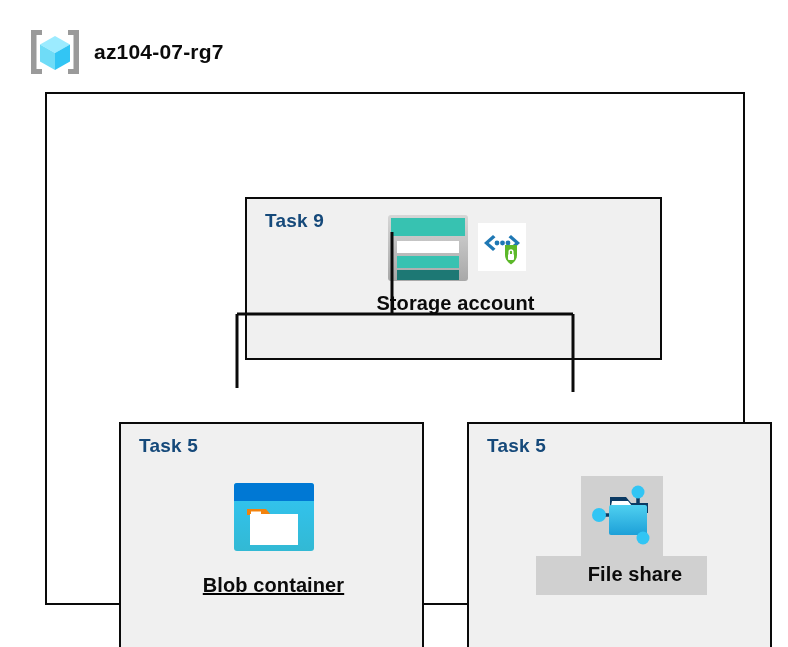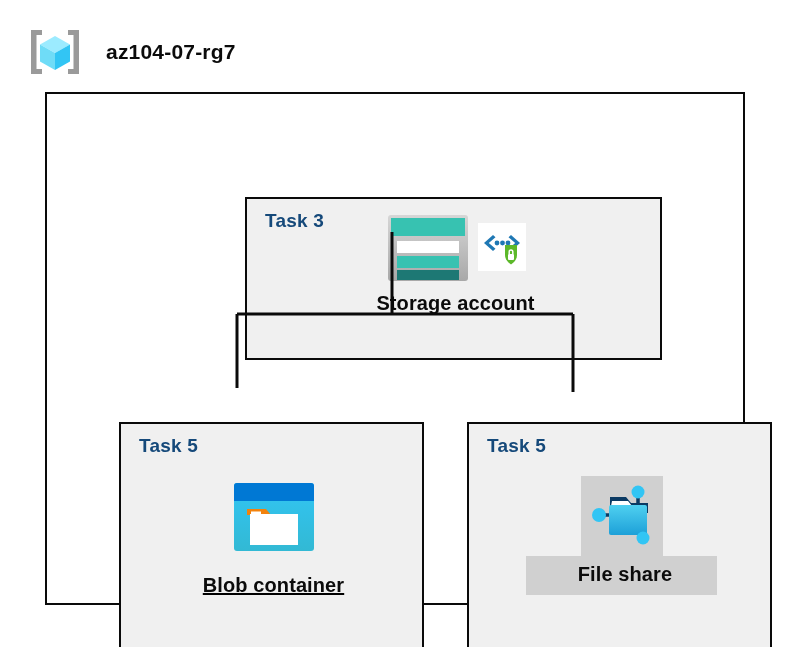--- a/index.html
+++ b/index.html
@@ -22,21 +22,21 @@
 
   
   #rg-header {
     position: absolute;
     left: 28px;
     top: 24px;
     width: 420px;
     height: 56px;
     display: flex;
     align-items: center;
-    gap: 24px;
+    gap: 12px;
   }
   #rg-icon {
     width: 54px;
     height: 50px;
     flex: 0 0 auto;
   }
   #rg-title {
     font-size: 21px;
     font-weight: bold;
     color: #0b0b0b;
@@ -112,21 +112,21 @@
   #fileshare-icon-plate {
     width: 82px;
     height: 80px;
     background: #d0d0d0;
     display: flex;
     align-items: center;
     justify-content: center;
   }
   #fileshare-caption-plate {
     background: #d0d0d0;
-    padding: 7px 45px 9px 52px;
+    padding: 7px 25px 9px 52px;
     margin-top: 0px;
   }
   #fileshare-caption-plate .node-caption { display: block; }
 
   
   #connectors {
     position: absolute;
     left: 0;
     top: 0;
     width: 788px;
@@ -153,21 +153,21 @@
 
         <path d="M42 17.5 L42 34.5 L27 43 L27 26 Z" fill="#32c5f4"></path>
       </svg>
     </span>
     <span id="rg-title">az104-07-rg7</span>
   </div>
 
   <div id="rg-container">
 
     <div id="task1-box" class="task-box">
-      <div class="task-label">Task 3</div>
+      <div class="task-label">Task 9</div>
 
       <div class="node" id="storage-node">
         <div id="storage-icon-row">
 
           <span>
             <svg width="84" height="72" viewBox="0 0 84 72" xmlns="http://www.w3.org/2000/svg">
               <defs>
                 <linearGradient id="saBody" x1="0" y1="0" x2="0" y2="1">
                   <stop offset="0" stop-color="#d6d6d6"></stop>
                   <stop offset="1" stop-color="#a8a8a8"></stop>

